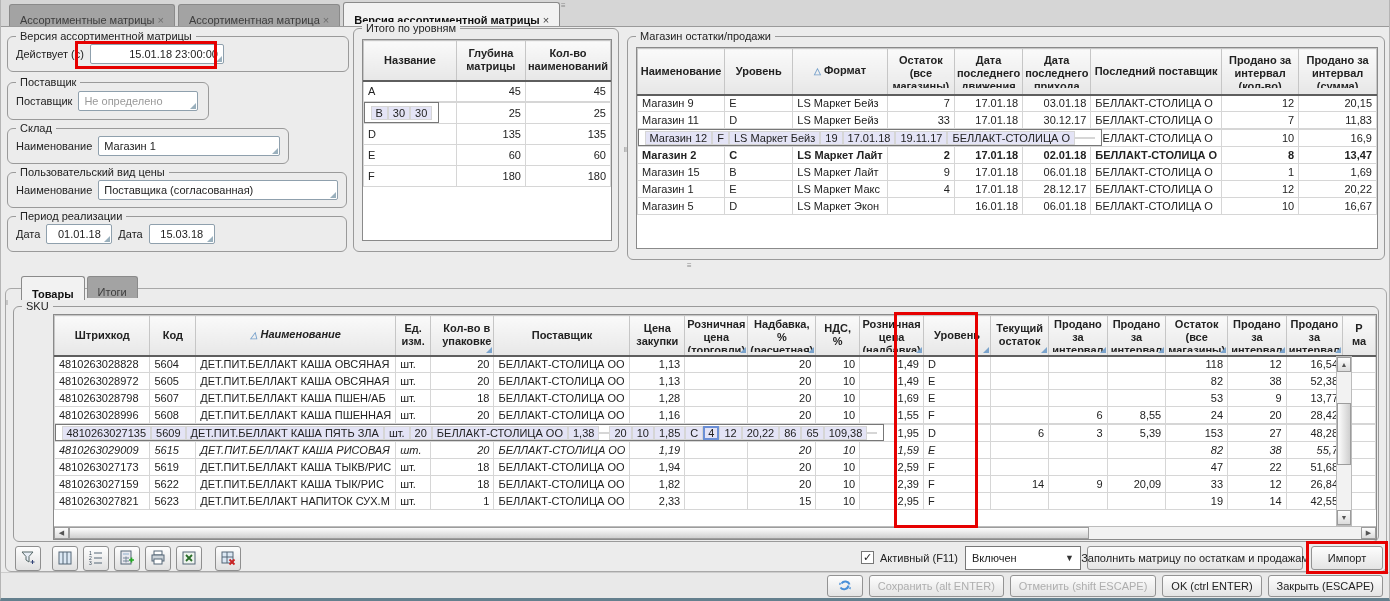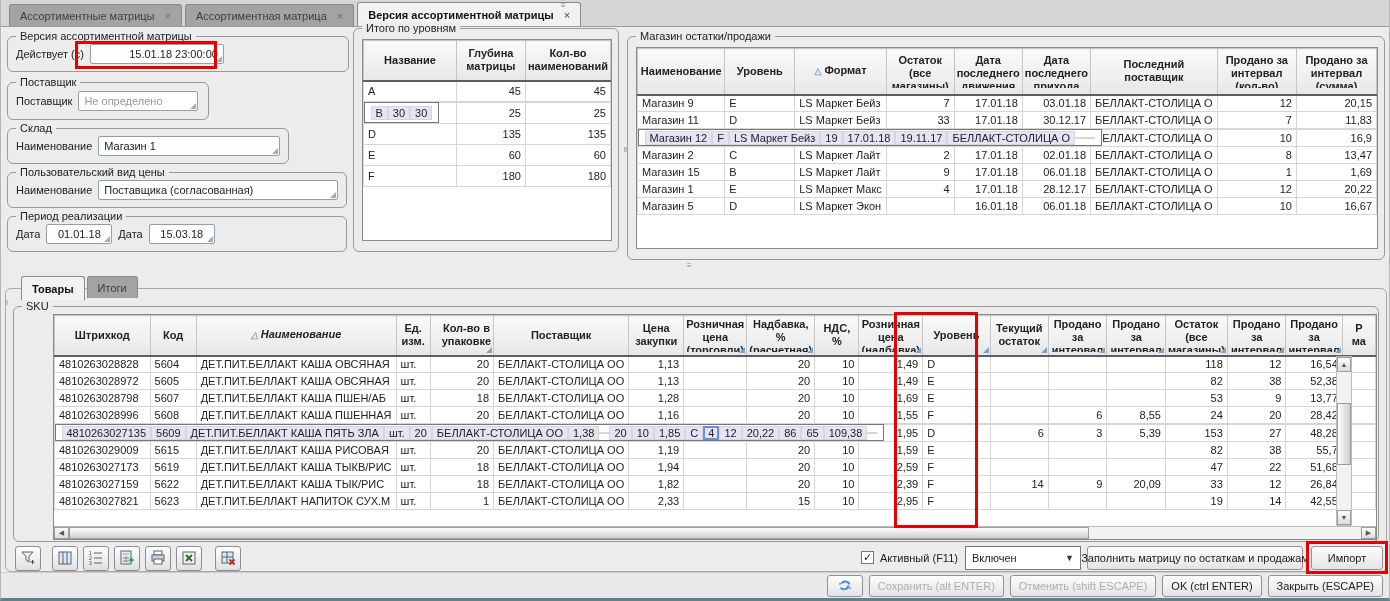--- a/index.html
+++ b/index.html
@@ -2,21 +2,21 @@
 <html><head>
 <meta charset="utf-8">
 <style>
   *{box-sizing:border-box;margin:0;padding:0}
   body{background:#555;font-family:"Liberation Sans",sans-serif}
   .win{position:relative;width:1390px;height:601px;background:#ececec;overflow:hidden;
        border-left:1px solid #b5b5b5;border-right:1px solid #b5b5b5;border-bottom:3px solid #64808e;font-size:11px;color:#222}
   
   .tabbar{position:absolute;left:0;top:0;right:0;height:27px;background:#d6d6d6;border-bottom:1px solid #9a9a9a;
           display:flex;align-items:flex-end;padding-left:8px;gap:3px}
-  .tab{display:inline-flex;align-items:center;gap:10px;height:22px;padding:0 10px;background:#a3a3a3;color:#3d3d3d;
+  .tab{display:inline-flex;align-items:flex-end;gap:3px;height:22px;padding:0 10px;background:#a3a3a3;color:#3d3d3d;
        border:1px solid #8a8a8a;border-bottom:none;border-radius:3px 3px 0 0;cursor:default;white-space:nowrap}
   .tab .x{color:#6e6e6e;font-size:11px}
   .tab.active{background:#f2f2f2;color:#111;font-weight:bold;height:24px}
   .tab.active .x{color:#444;font-weight:normal}
   
   .fs{position:absolute;border:1px solid #9a9a9a;border-radius:6px}
   .fs>.lg{position:absolute;top:-7px;left:8px;background:#ececec;padding:0 4px;color:#222;white-space:nowrap}
   .frow{position:absolute;display:flex;align-items:center;gap:6px;white-space:nowrap}
   .inp{position:relative;background:#fff;border:1px solid #8fa0ad;border-radius:2px;height:20px;display:flex;
        align-items:center;padding:0 5px;overflow:hidden;white-space:nowrap}
@@ -274,21 +274,21 @@
               <td class="al">Магазин 13</td>
               <td class="al">E</td>
               <td class="al">LS Маркет Бейз</td>
               <td class="ar">10</td>
               <td class="ar">17.01.18</td>
               <td class="ar">10.01.18</td>
               <td class="al">БЕЛЛАКТ-СТОЛИЦА О</td>
               <td class="ar">10</td>
               <td class="ar">16,9</td>
             </tr>
-            <tr style="height: 17px;">
+            <tr style="height: 17px; font-weight: bold;">
               <td class="al">Магазин 2</td>
               <td class="al">C</td>
               <td class="al">LS Маркет Лайт</td>
               <td class="ar">2</td>
               <td class="ar">17.01.18</td>
               <td class="ar">02.01.18</td>
               <td class="al">БЕЛЛАКТ-СТОЛИЦА О</td>
               <td class="ar">8</td>
               <td class="ar">13,47</td>
             </tr>
@@ -581,21 +581,21 @@
             <td class="ar">1,95</td>
             <td class="al lav">D</td>
             <td class="ar yel">6</td>
             <td class="ar grn">3</td>
             <td class="ar grn">5,39</td>
             <td class="ar yel">153</td>
             <td class="ar grn">27</td>
             <td class="ar grn">48,28</td>
             <td class="al"></td>
           </tr>
-          <tr style="height: 17px;">
+          <tr style="height: 17px; font-style: italic;">
             <td class="al">4810263029009</td>
             <td class="al">5615</td>
             <td class="al">ДЕТ.ПИТ.БЕЛЛАКТ КАША РИСОВАЯ</td>
             <td class="al">шт.</td>
             <td class="ar">20</td>
             <td class="al">БЕЛЛАКТ-СТОЛИЦА ОО</td>
             <td class="ar">1,19</td>
             <td class="ar"></td>
             <td class="ar">20</td>
             <td class="ar">10</td>

